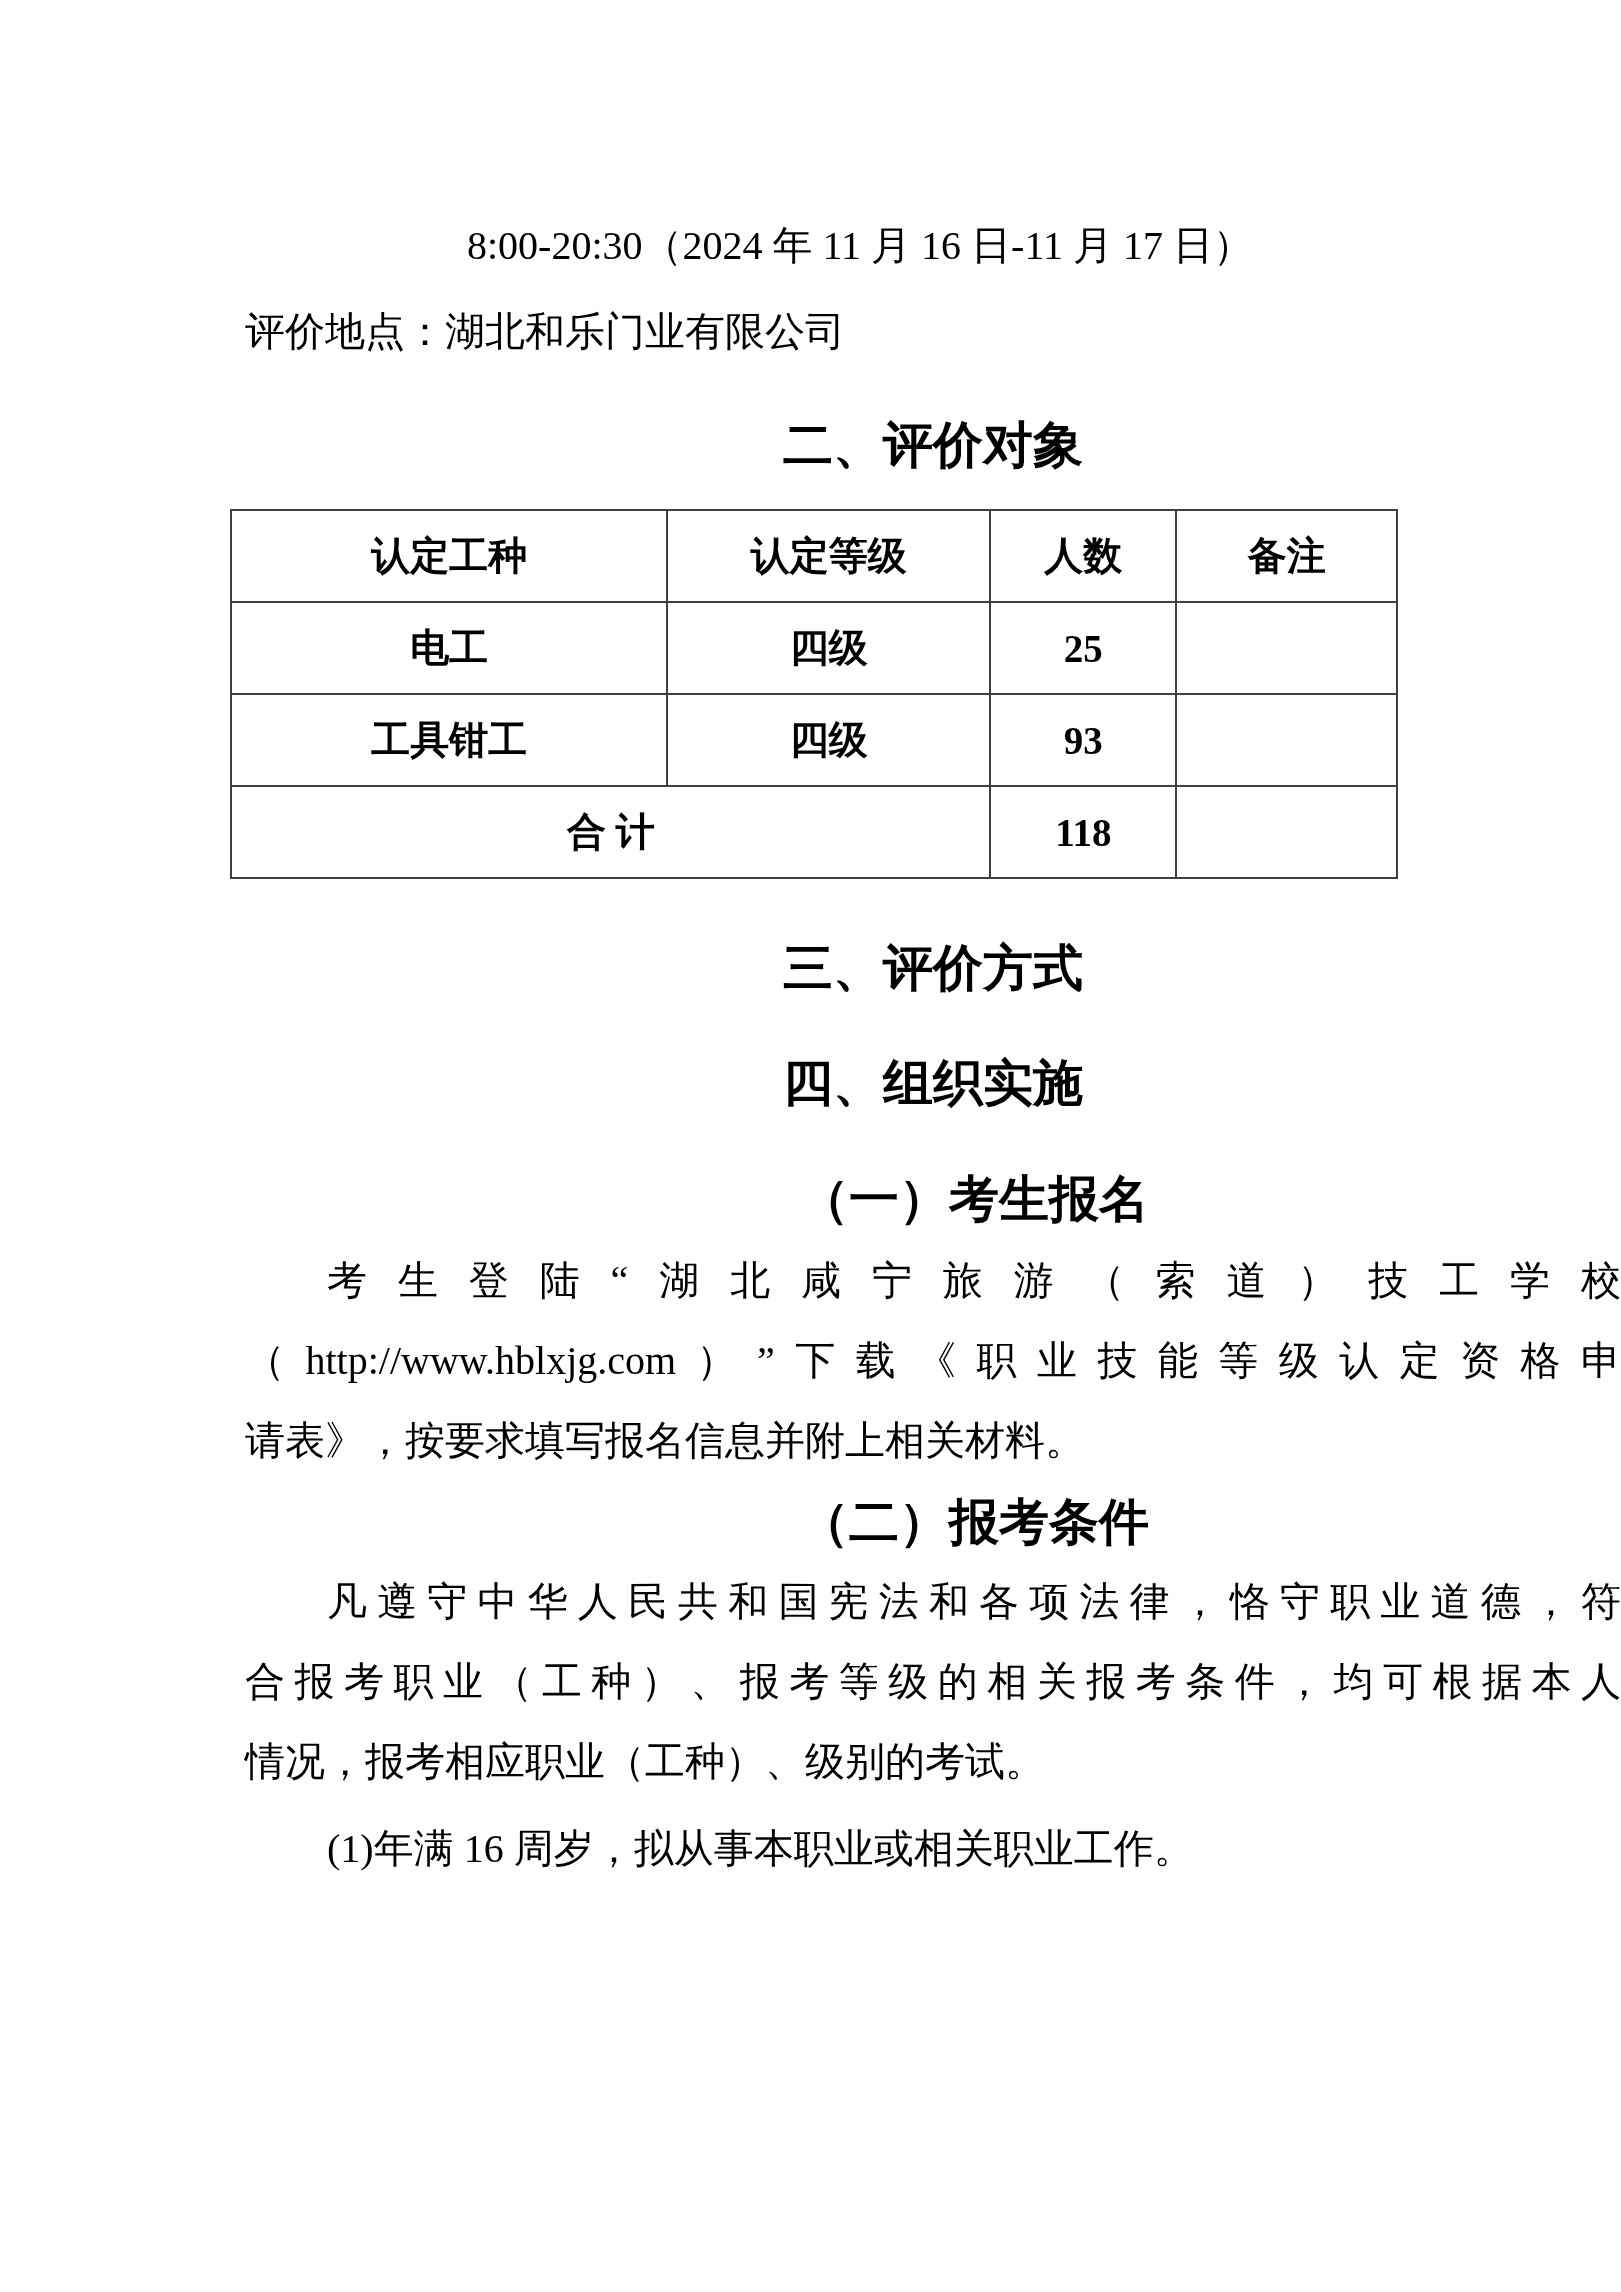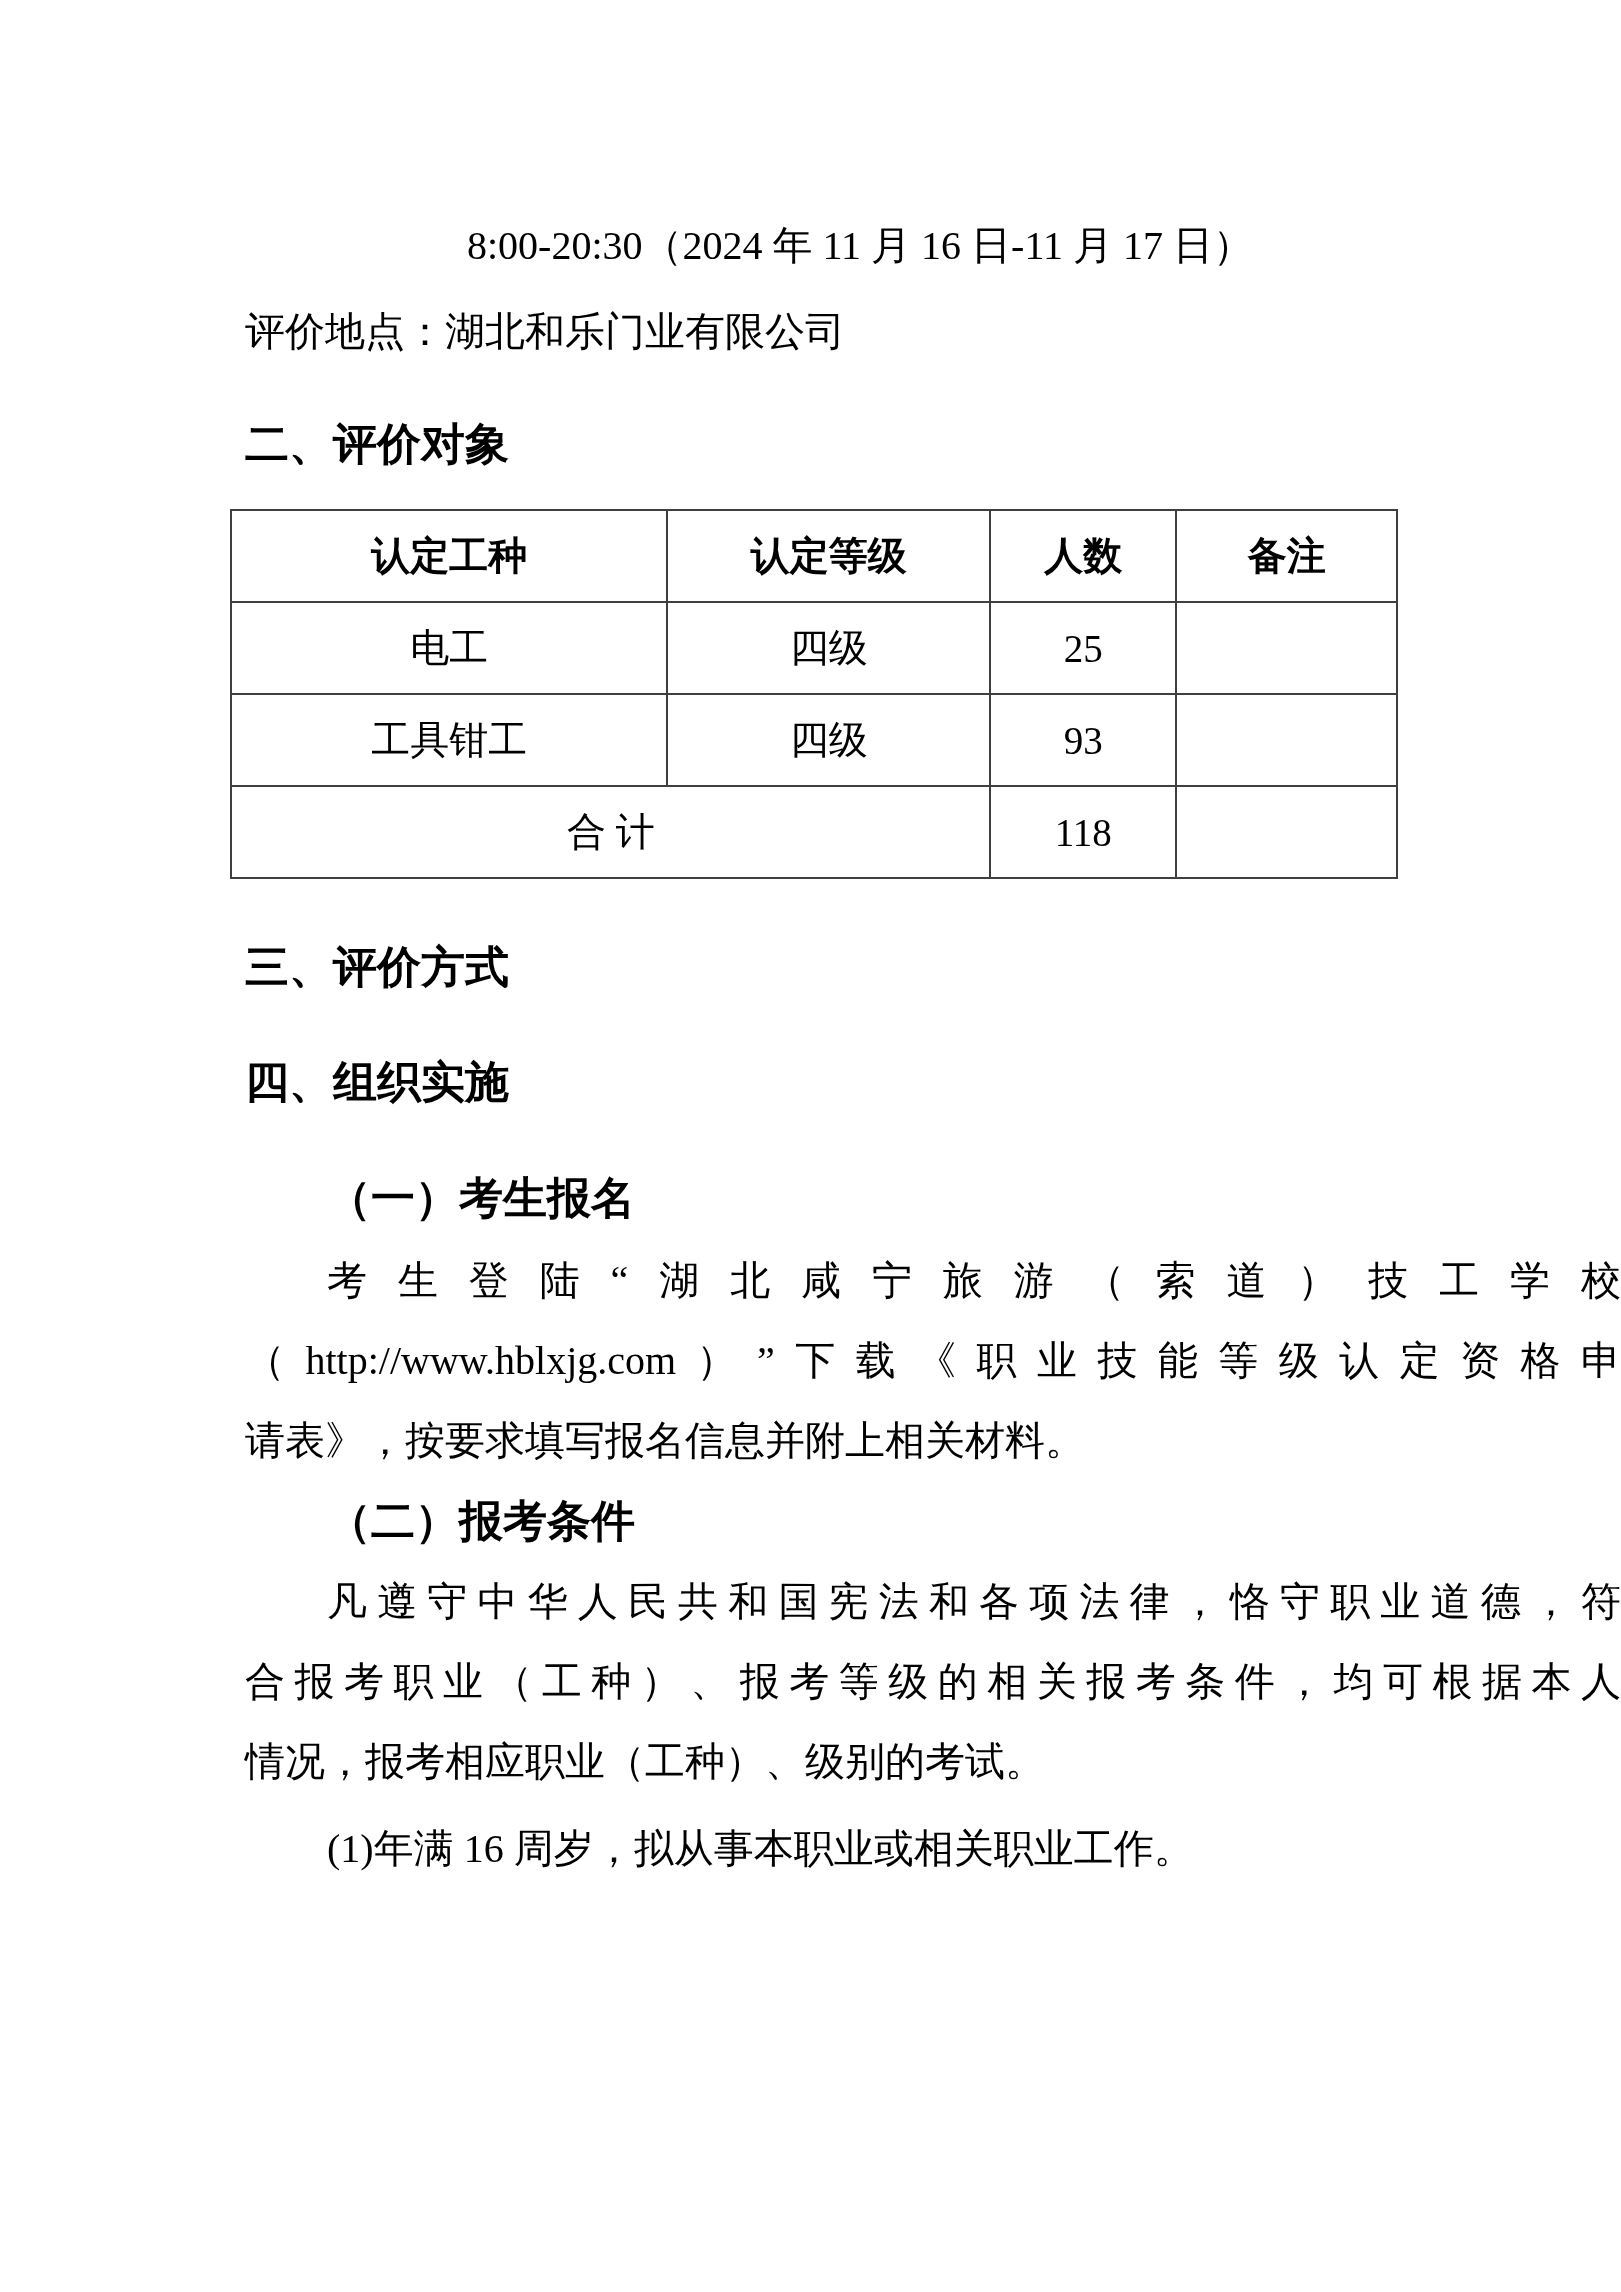--- a/index.html
+++ b/index.html
@@ -25,45 +25,46 @@
     white-space: nowrap;
   }
   .just {
     white-space: normal;
     text-align: justify;
     text-align-last: justify;
     text-justify: inter-character;
     overflow: hidden;
   }
   .heading {
-    font-size: 44px;
+    font-size: 50px;
     font-weight: bold;
     line-height: 80px;
     height: 80px;
     white-space: nowrap;
+    text-align: center;
   }
   .ind { padding-left: 82px; }
 
   .l-time { margin-top: 206px; padding-left: 222px; }
   .l-loc  { margin-top: 5.9px; }
   .h-two  { margin-top: 33px; }
 
   table.eval {
     margin-top: 24.5px;
     margin-left: -14.7px;
     border-collapse: collapse;
     table-layout: fixed;
     width: 1166px;
   }
   table.eval td, table.eval th {
     border: 2px solid #3f3f3f;
     text-align: center;
     vertical-align: middle;
     font-size: 39px;
-    font-weight: normal;
+    font-weight: bold;
     padding: 0;
   }
   table.eval thead th { font-weight: bold; }
   table.eval tr { height: 92px; }
   .c1 { width: 436px; }
   .c2 { width: 323px; }
   .c3 { width: 186px; }
   .c4 { width: 221px; }
 
   .h-three { margin-top: 49px; }

